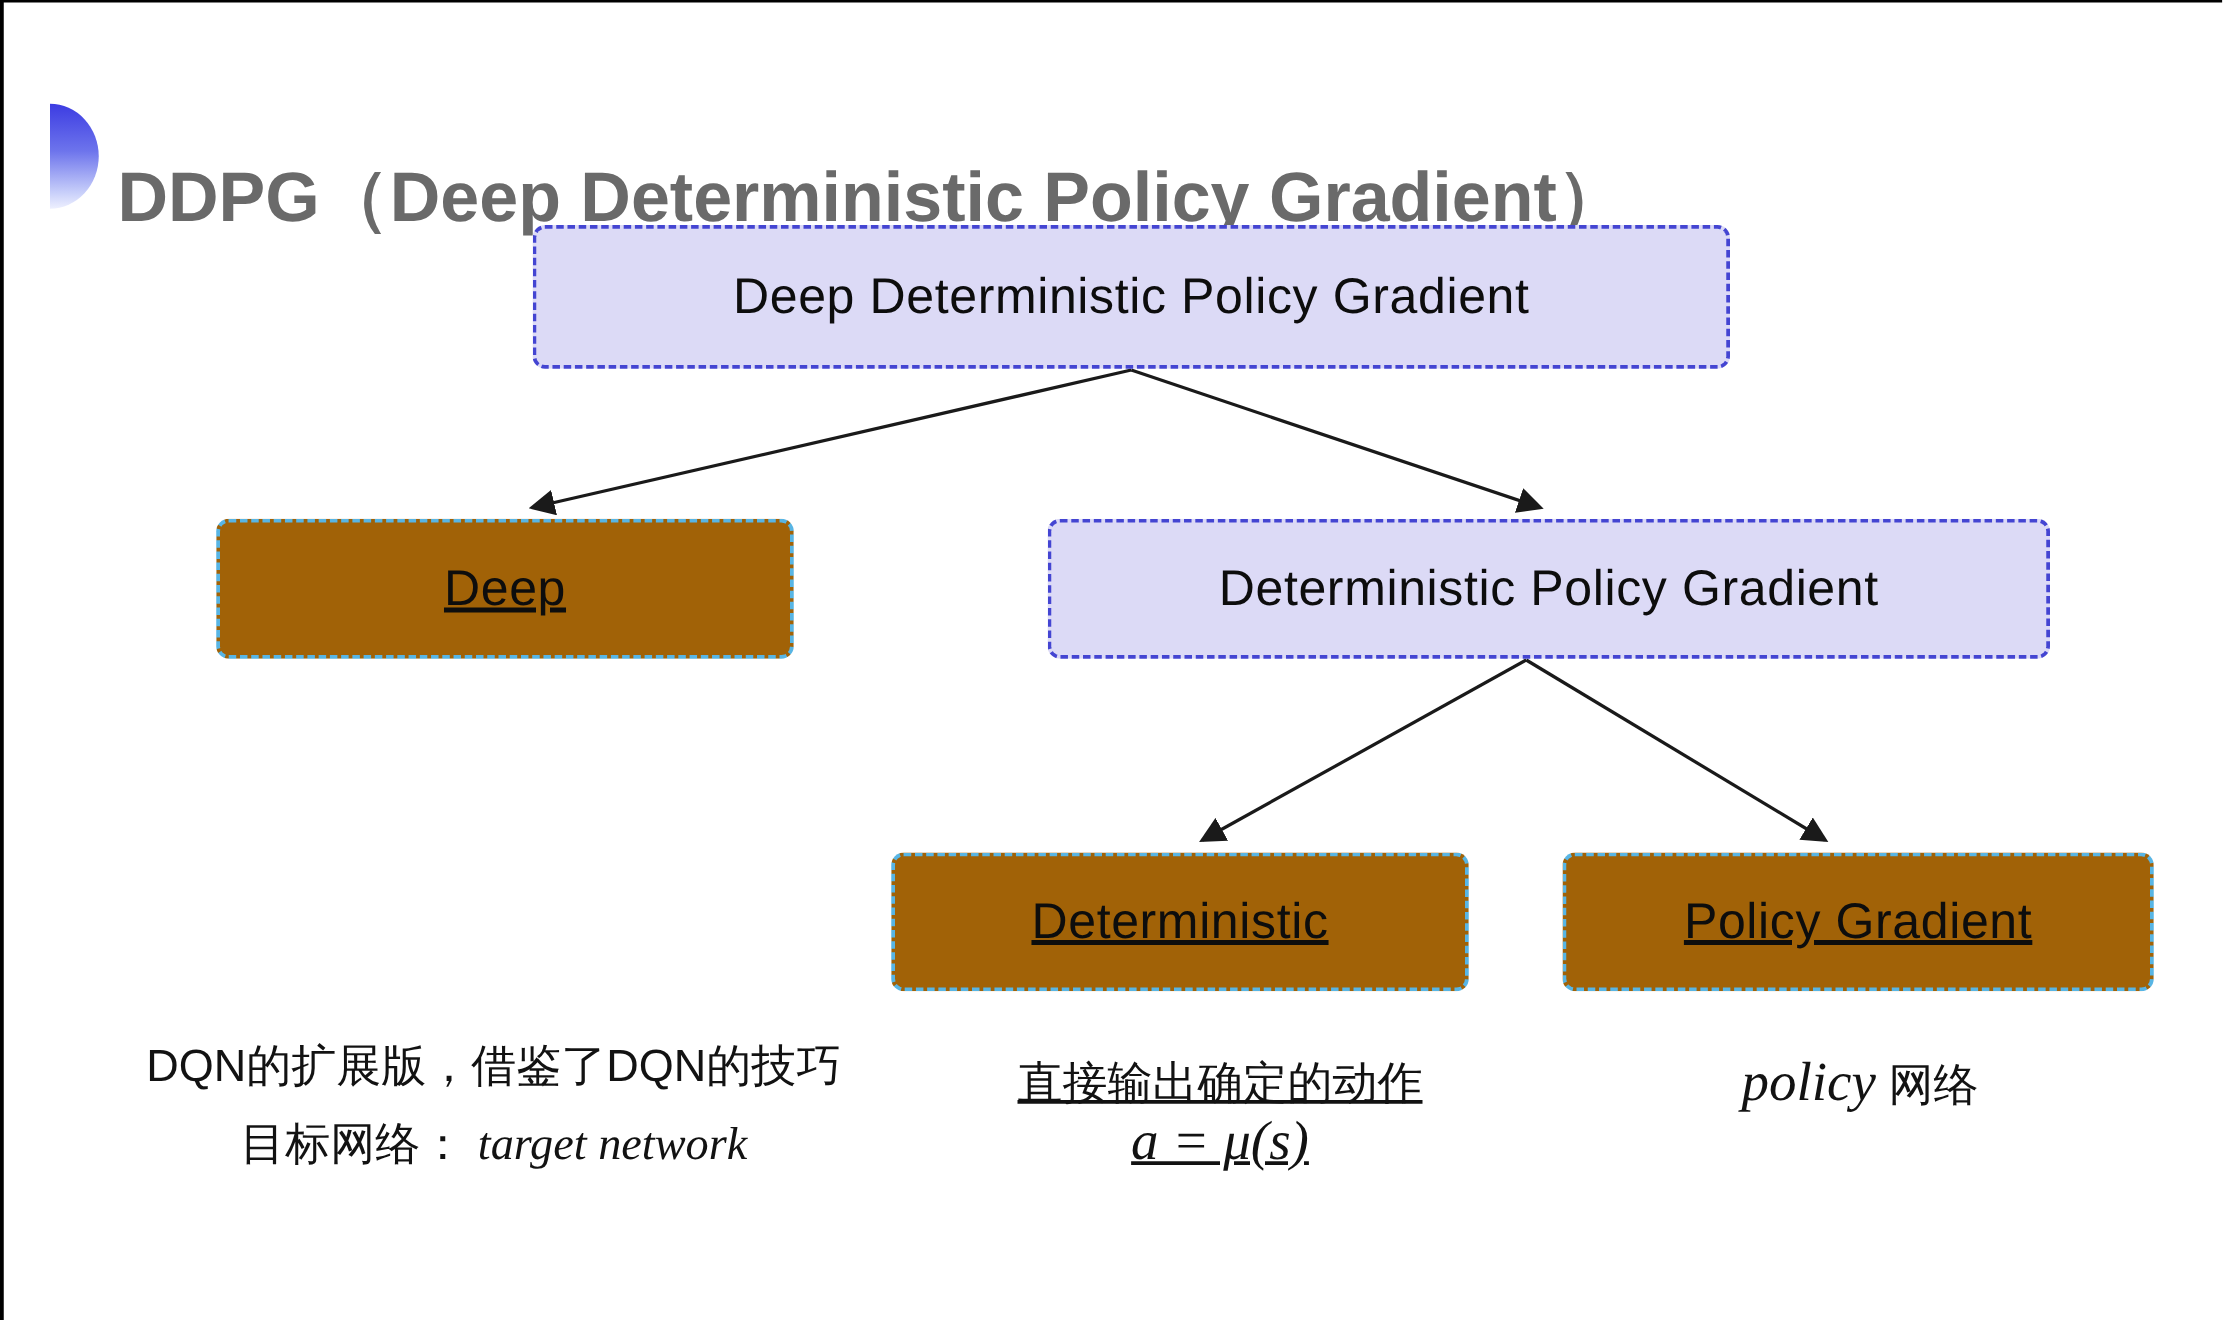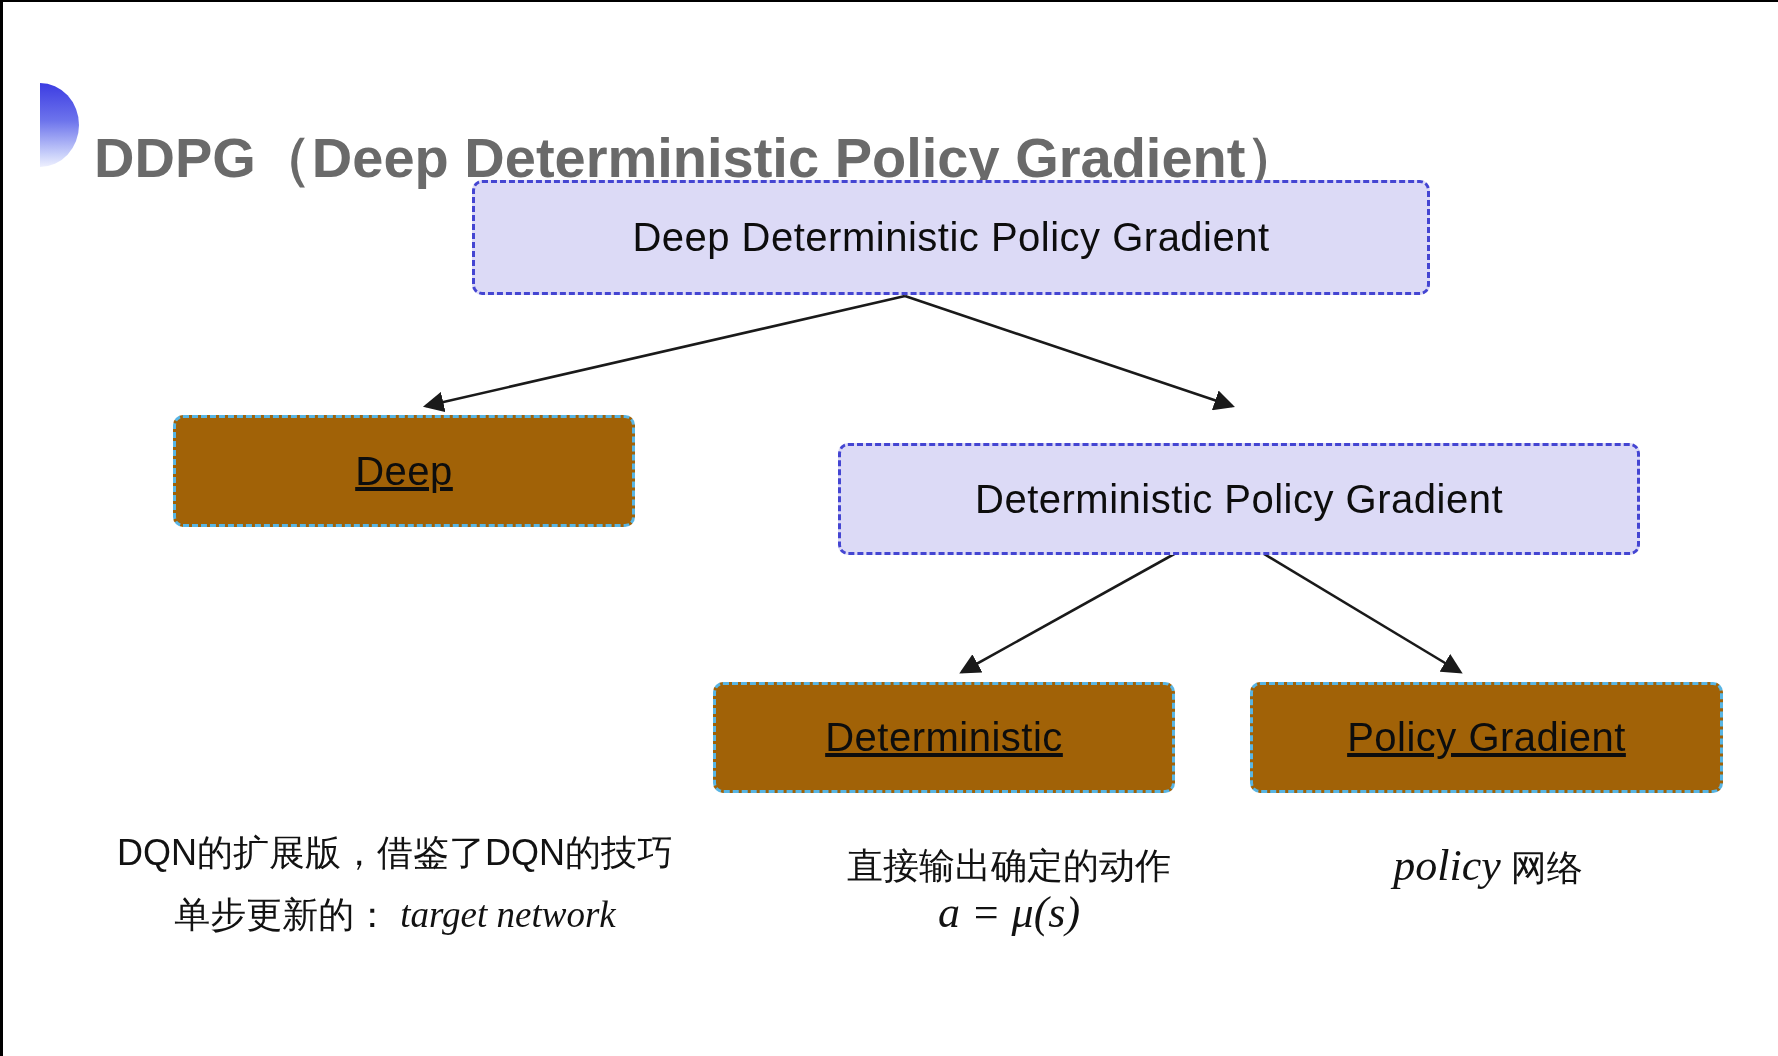--- a/index.html
+++ b/index.html
@@ -20,41 +20,41 @@
     font-size:56px;font-weight:700;color:#6a6a6a;white-space:nowrap;
   }
 
   .node{
     position:absolute;display:flex;align-items:center;justify-content:center;
     font-size:40px;font-weight:500;color:#0d0d0d;border-radius:10px;
     letter-spacing:.5px;white-space:nowrap;
   }
   .lavender{background:#dcdaf6;border:3px dashed #4445d2;}
   .cyan{background:#a16207;border:3px dashed #58b5e4;text-decoration:underline;}
-  .node-root{left:426px;top:180px;width:952px;height:109px;margin-left:46px;}
+  .node-root{left:426px;top:180px;width:952px;height:109px;}
   .node-deep{left:173px;top:415px;width:456px;height:106px;}
-  .node-dpg{left:838px;top:415px;width:796px;height:106px;margin-top:28px;}
+  .node-dpg{left:838px;top:415px;width:796px;height:106px;}
   .node-det{left:713px;top:682px;width:456px;height:105px;}
   .node-pg{left:1250px;top:682px;width:467px;height:105px;}
 
   .arrows{position:absolute;left:0;top:0;width:1778px;height:1056px;pointer-events:none;}
 
   .notes{position:absolute;text-align:center;color:#121212;}
   .note-line{font-size:36px;font-weight:500;line-height:62px;height:62px;white-space:nowrap;}
   .note-line.tight{line-height:47px;height:47px;}
   .en-italic{
     font-family:"Liberation Serif","DejaVu Serif",serif;
     font-style:italic;font-size:37px;font-weight:500;margin-left:10px;
   }
   .formula{
     font-family:"Liberation Serif","DejaVu Serif",serif;
     font-style:italic;font-size:44px;font-weight:500;
   }
   .notes-deep{left:95px;top:822px;width:600px;}
-  .notes-det{left:759px;top:842px;width:500px;}
+  .notes-det{left:726px;top:842px;width:500px;text-decoration:underline;}
   .notes-pg{left:1238px;top:842px;width:500px;}
   .zh{font-weight:500;}
 </style>
 </head>
 <body>
 
 <div class="page">
   <div class="edge-top"></div>
   <div class="edge-left"></div>
 
@@ -77,21 +77,21 @@
   <div class="node cyan node-deep">Deep</div>
   <div class="node lavender node-dpg">Deterministic Policy Gradient</div>
   <div class="node cyan node-det">Deterministic</div>
   <div class="node cyan node-pg">Policy Gradient</div>
 
   <div class="notes notes-deep">
     <div class="note-line">
       <span class="zh">DQN的扩展版，借鉴了DQN的技巧</span>
     </div>
     <div class="note-line">
-      <span class="zh">单步更新的：</span><span class="en-italic">target network</span>
+      <span class="zh">目标网络：</span><span class="en-italic">target network</span>
     </div>
   </div>
 
   <div class="notes notes-det">
     <div class="note-line tight">
       <span class="zh">直接输出确定的动作</span>
     </div>
     <div class="note-line tight">
       <span class="formula">a = μ(s)</span>
     </div>

